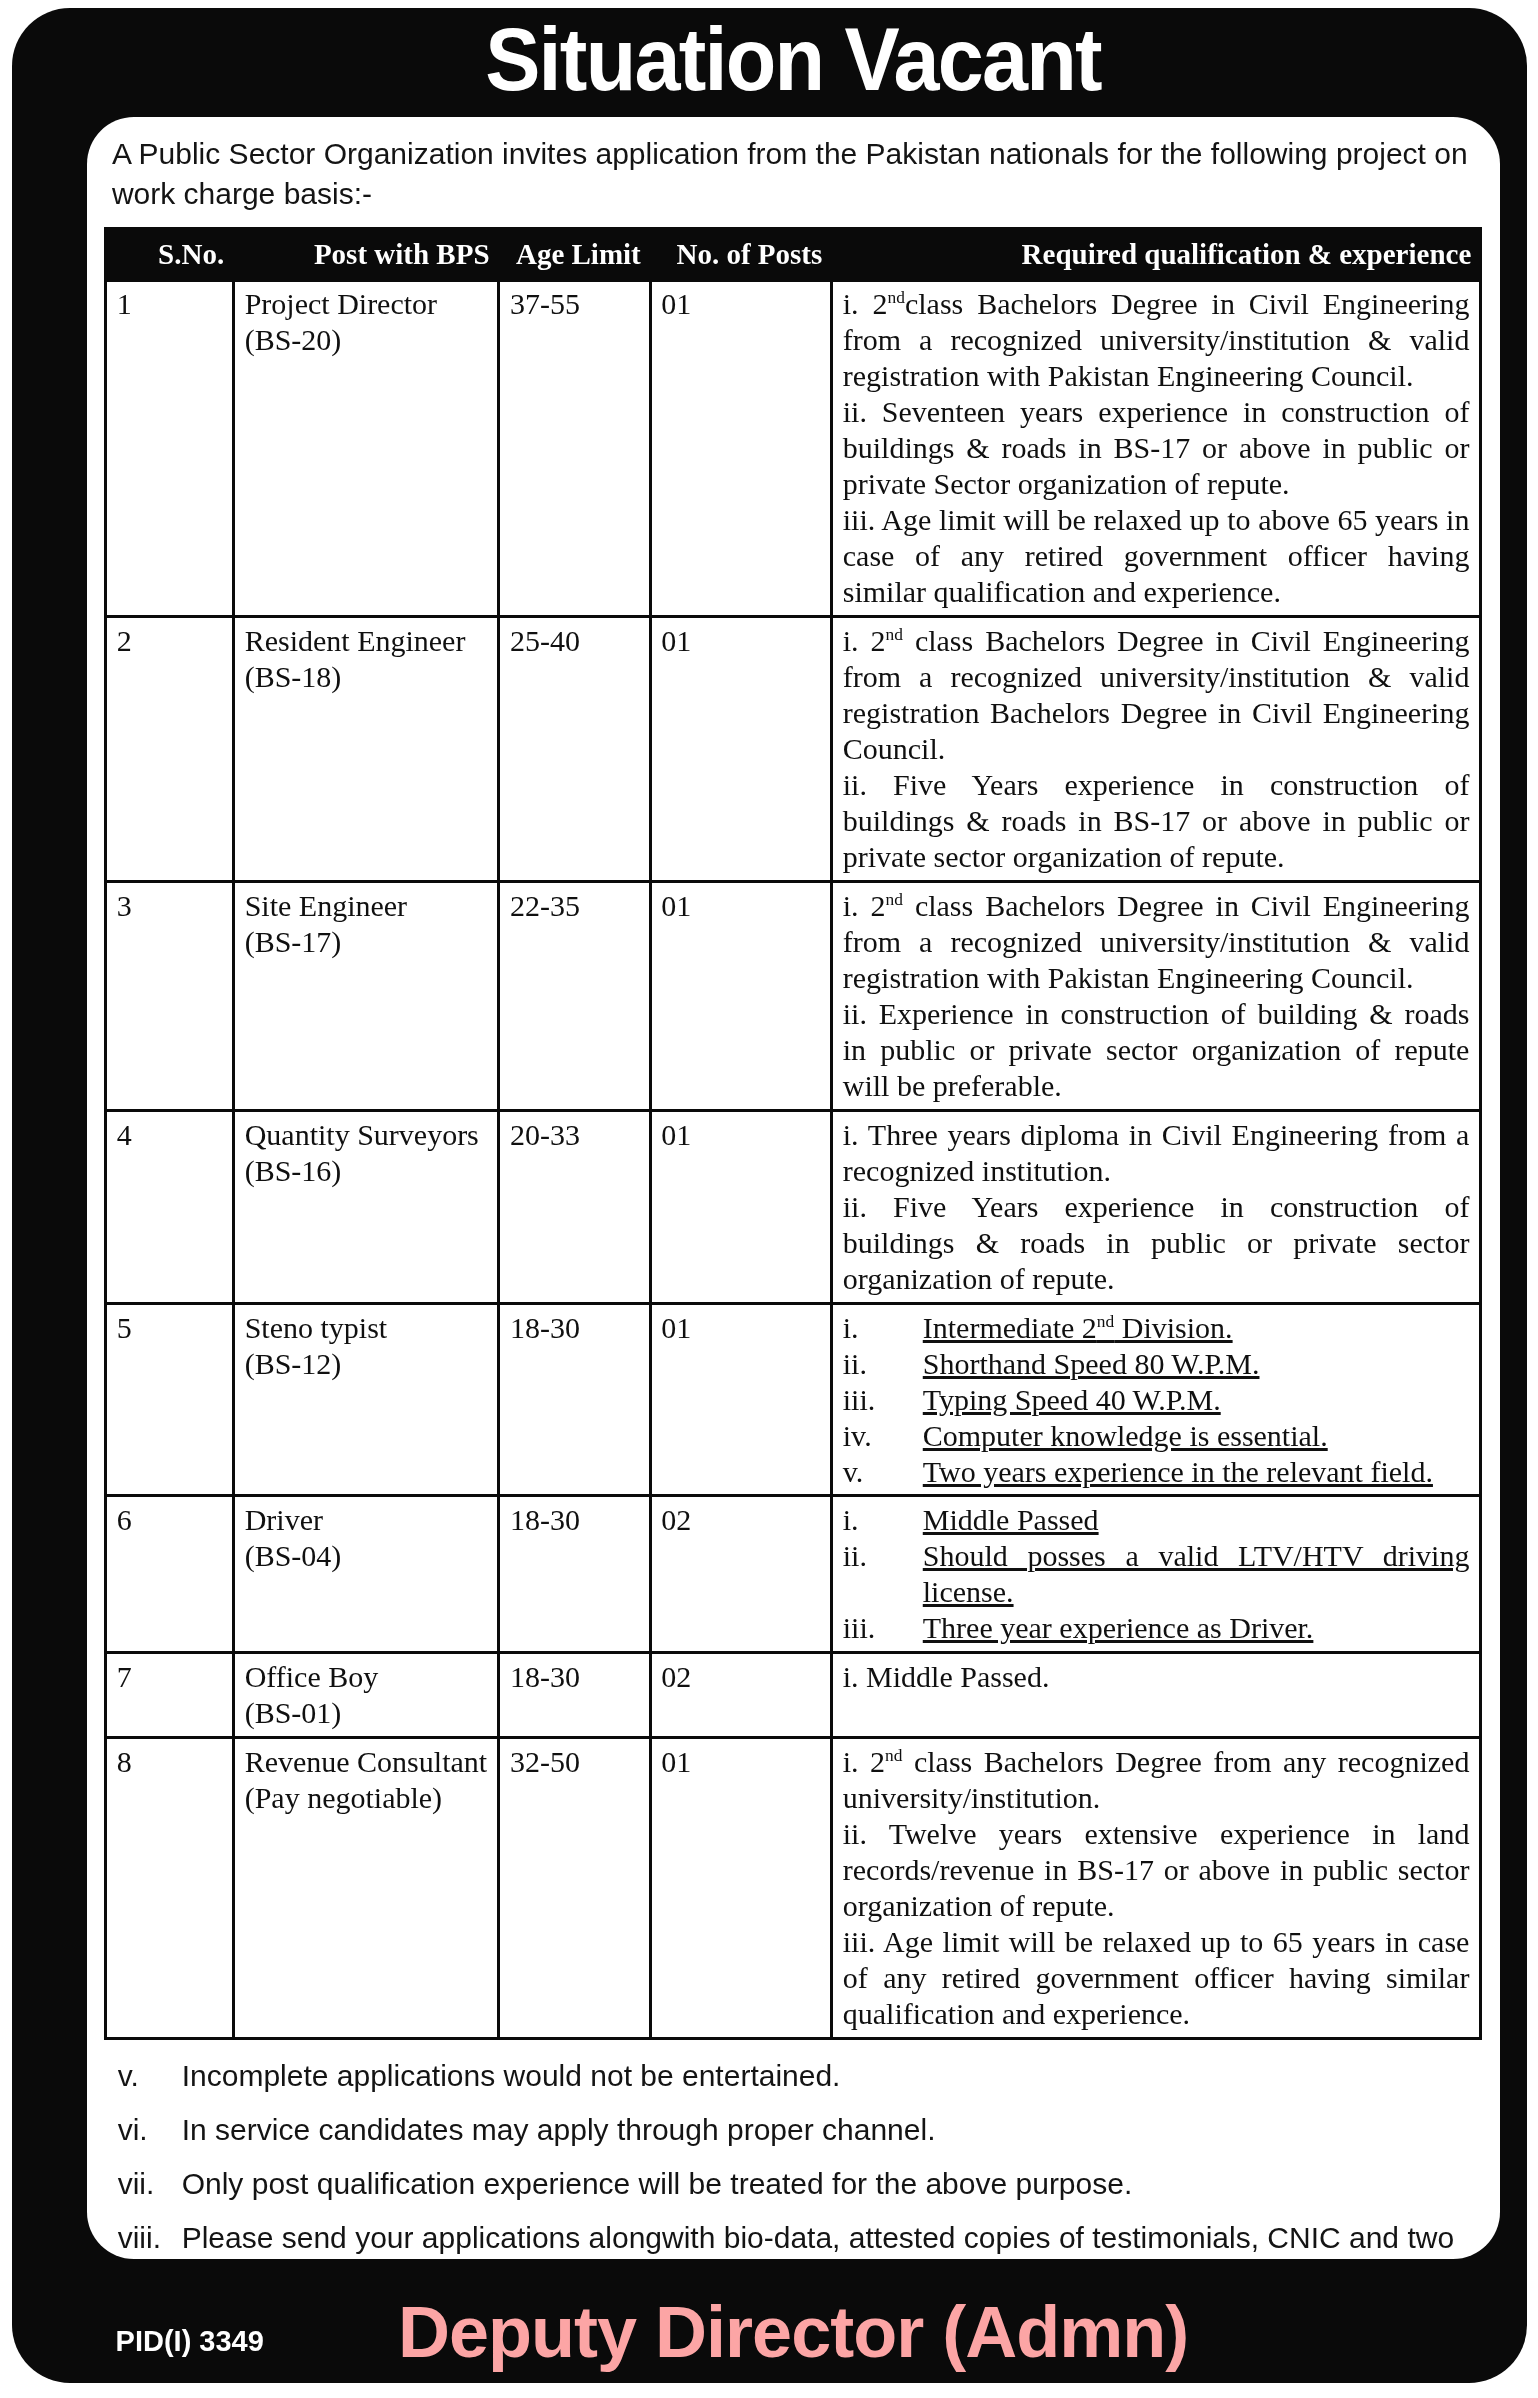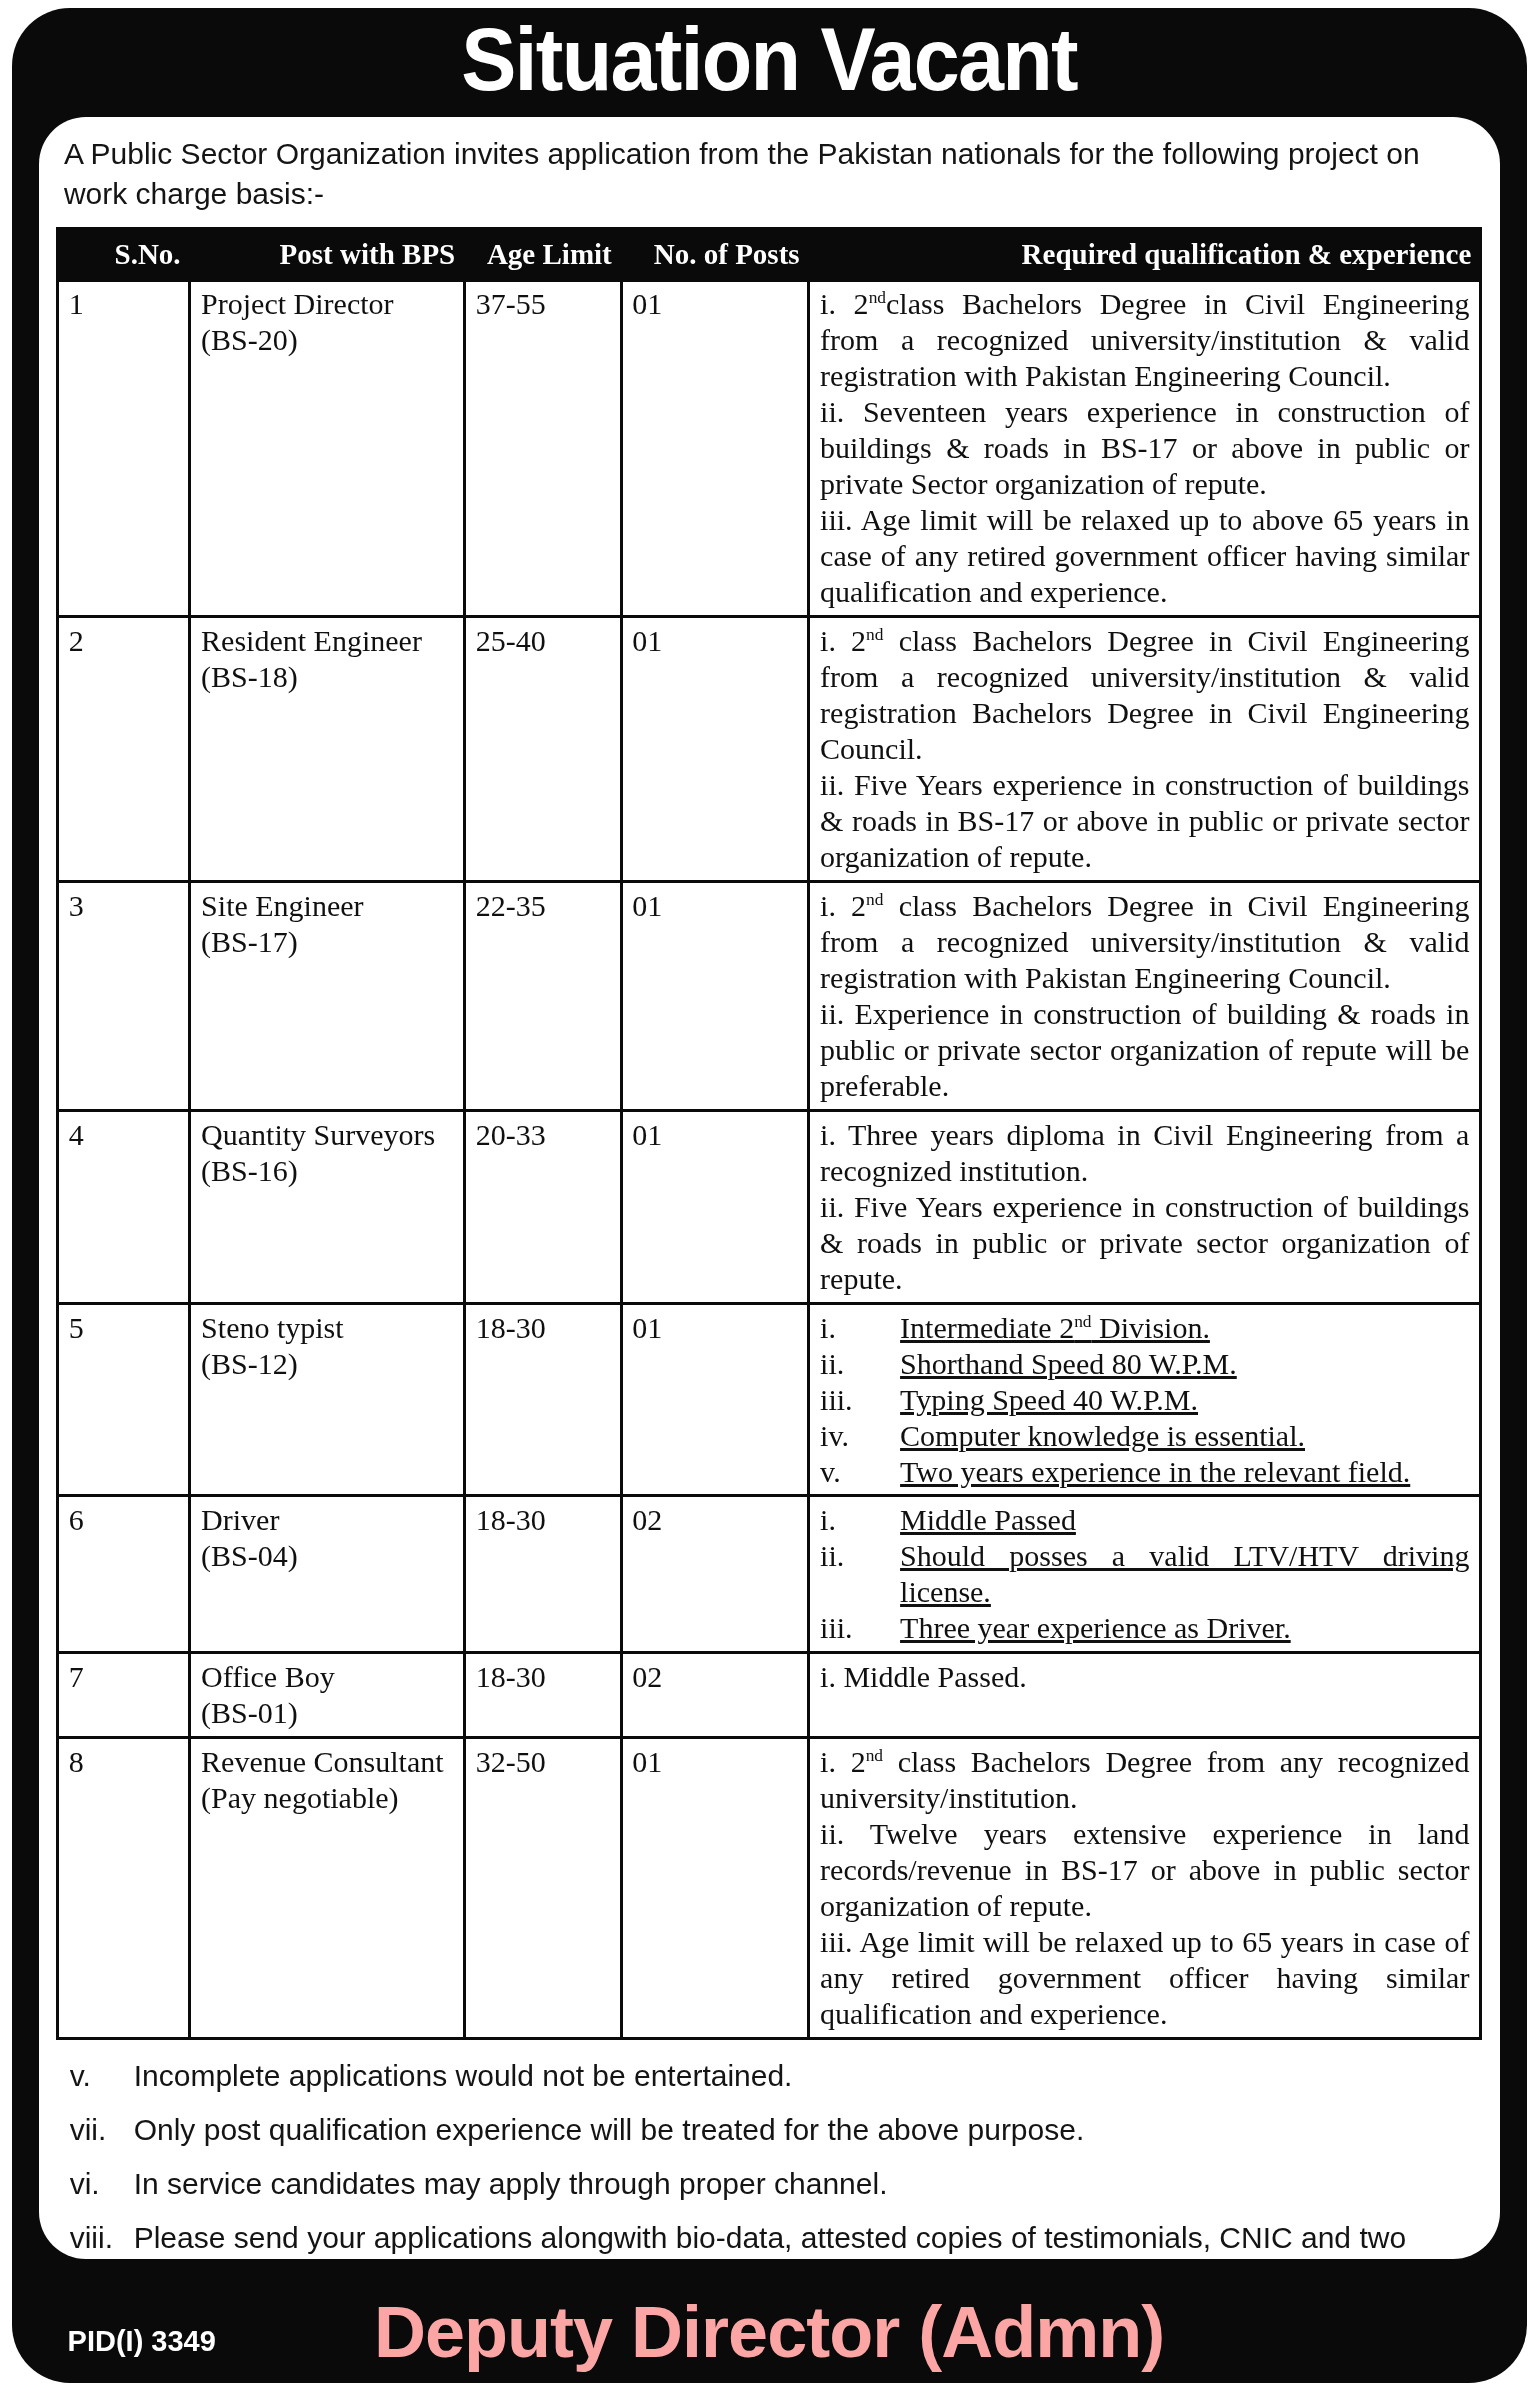--- a/index.html
+++ b/index.html
@@ -13,20 +13,21 @@
     margin:0 auto;
     overflow:hidden;
   }
   .ad-frame {
     position:absolute; left:11.6px; top:7.8px;
     width:1515px; height:2375px;
     background:#0a0a0a;
     border-radius:58px;
     display:flex; flex-direction:column;
     overflow:hidden;
+    padding-left:48px;
   }
   .title-band {
     flex:none; height:109px;
     display:flex; align-items:center; justify-content:center;
   }
   .ad-title {
     color:#ffffff;
     font-size:89px;
     font-weight:bold;
     letter-spacing:-1.9px;
@@ -282,26 +283,26 @@
             </tr>
           </tbody>
       </table>
 
       <div class="notes" id="notes-list">
           <div class="note">
             <div class="note-n">v.</div>
             <div class="note-t">Incomplete applications would not be entertained.</div>
           </div>
           <div class="note">
+            <div class="note-n">vi.</div>
+            <div class="note-t">In service candidates may apply through proper channel.</div>
+          </div>
+          <div class="note">
             <div class="note-n">vii.</div>
             <div class="note-t">Only post qualification experience will be treated for the above purpose.</div>
-          </div>
-          <div class="note">
-            <div class="note-n">vi.</div>
-            <div class="note-t">In service candidates may apply through proper channel.</div>
           </div>
           <div class="note">
             <div class="note-n">viii.</div>
             <div class="note-t">Please send your applications alongwith bio-data, attested copies of testimonials, CNIC and two passport size photographs (the name of the post must be mentioned on top right corner of the envelop) to Director (Admn), Post Box No. 1700, GPO, Islamabad latest by 17.2.2012.</div>
           </div>
         </div>
     </div>
 
     <div class="footer-band">
       <div class="pid">PID(I) 3349</div>

